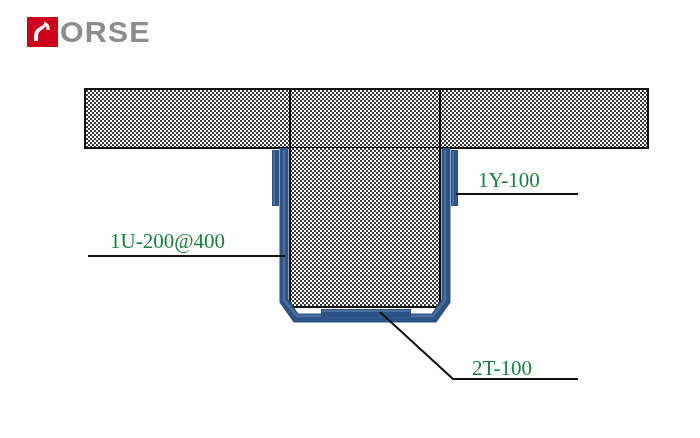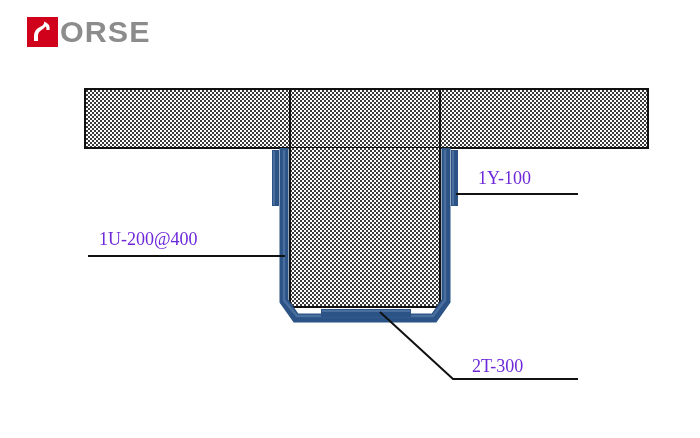--- a/index.html
+++ b/index.html
@@ -31,26 +31,26 @@
     transform-origin:left center;
   }
 
   
   #drawing{position:absolute;left:0;top:0;width:700px;height:438px;}
 
   
   .lbl{
     position:absolute;
     font-family:"Liberation Serif", serif;
-    font-size:18px;
-    color:#6d28d9;
+    font-size:21px;
+    color:#15803d;
     white-space:nowrap;
     letter-spacing:0px;
   }
-  #lbl-u{left:99px;top:229px;}
+  #lbl-u{left:110px;top:229px;}
   #lbl-y{left:478px;top:168px;}
   #lbl-t{left:472px;top:356px;}
 </style>
 </head>
 <body style="--brandRed: #d0021b; --brandGray: #8c8c8c;">
 
 <div id="stage">
 
   <div id="logo">
     <div class="mark">
@@ -97,15 +97,15 @@
 
     <path d="M88 256 L285 256" fill="none" stroke="#111111" stroke-width="2"></path>
 
     <path d="M578 194 L456 194" fill="none" stroke="#111111" stroke-width="2"></path>
 
     <path d="M380 312 L453 379 L578 379" fill="none" stroke="#111111" stroke-width="2"></path>
   </svg>
 
   <div class="lbl" id="lbl-u">1U-200@400</div>
   <div class="lbl" id="lbl-y">1Y-100</div>
-  <div class="lbl" id="lbl-t">2T-300</div>
+  <div class="lbl" id="lbl-t">2T-100</div>
 
 </div>
 
 </body></html>

